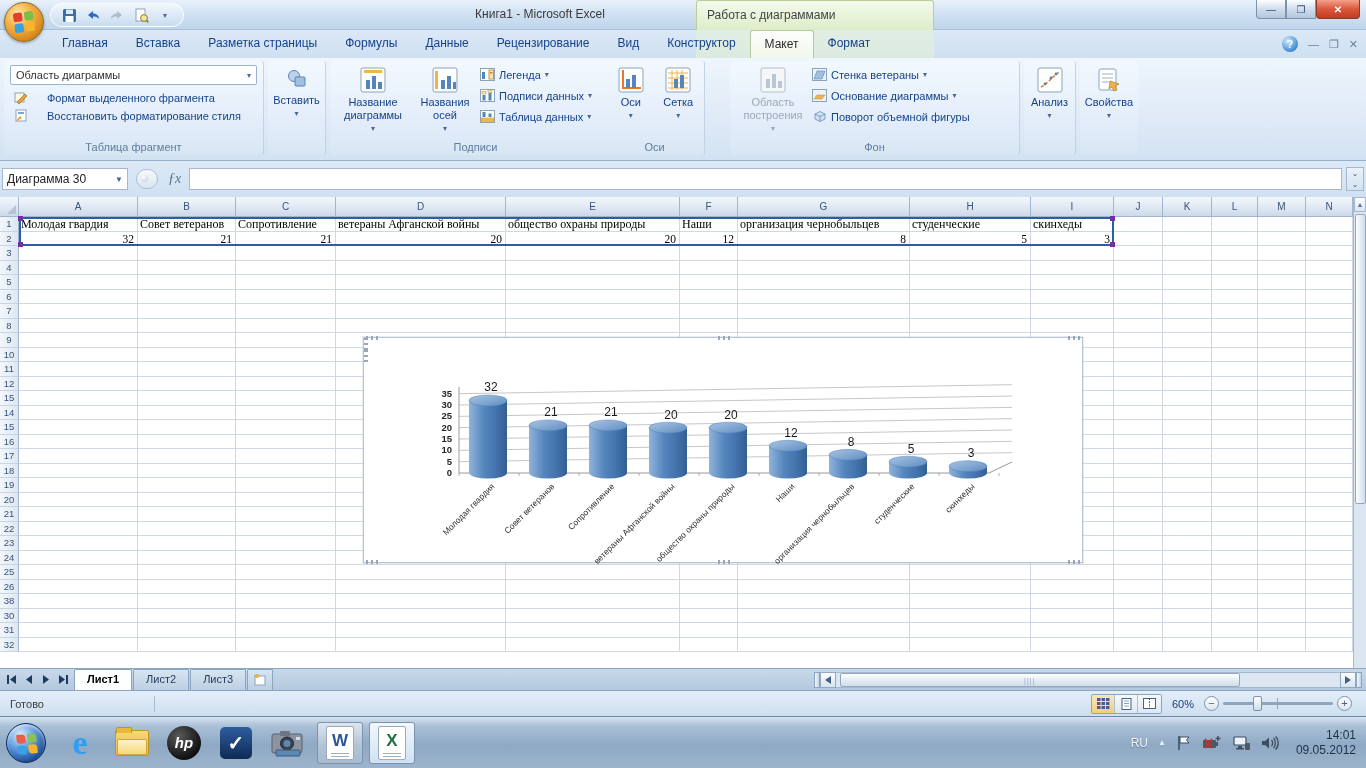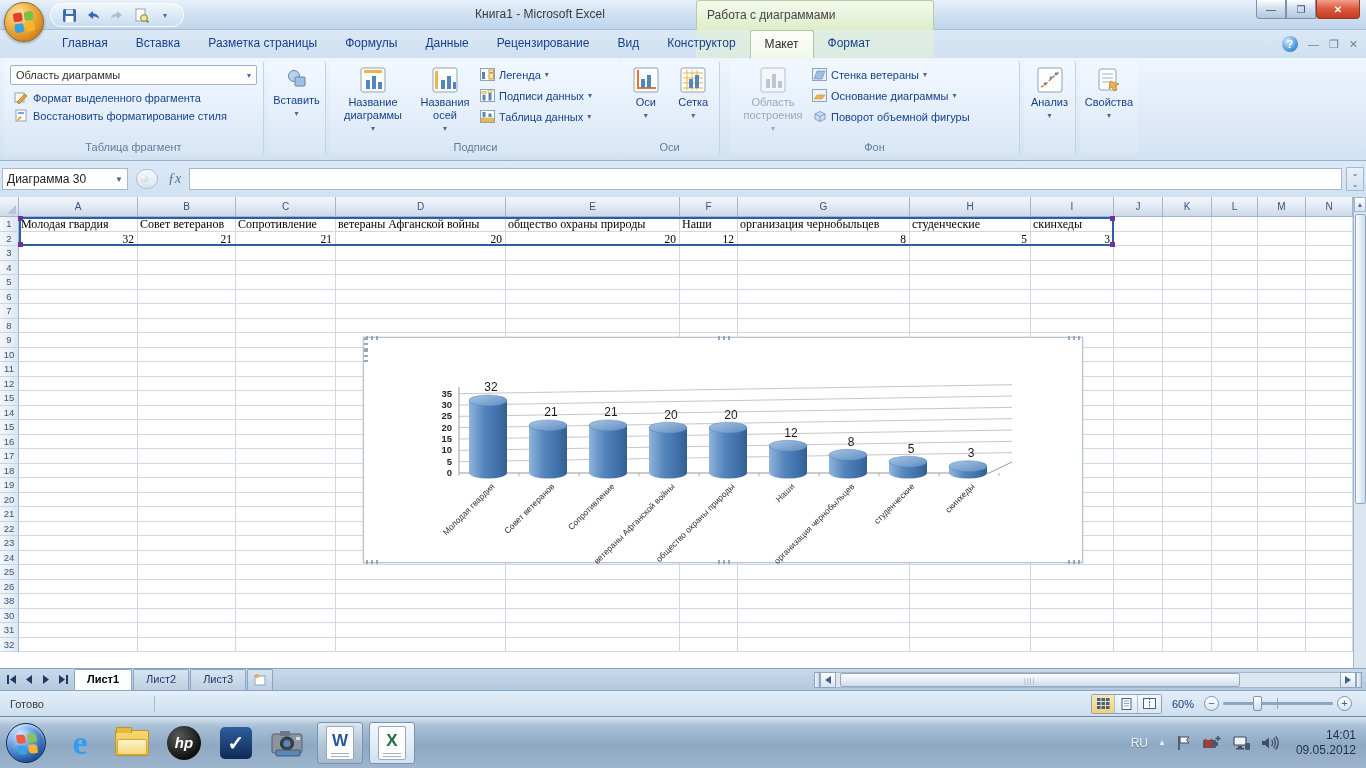--- a/index.html
+++ b/index.html
@@ -48,21 +48,21 @@
   .help-circ { width:16px; height:16px; border-radius:50%; background:radial-gradient(circle at 35% 30%,#cfe7fb,#3f8ed6 70%,#1f5fa8);
     color:#fff; font-size:11px; font-weight:bold; text-align:center; line-height:16px; }
 
   
   .ribbon { position:absolute; left:0; top:58px; width:1366px; height:103px;
     background:linear-gradient(#eef5fd,#dfeaf7 60%,#d2e2f2); border-bottom:1px solid #96b0cb; }
   .rgroup { position:absolute; top:3px; height:94px; border-right:1px solid #c2d3e5;
     background:linear-gradient(#f2f8fe,#e4eefa 60%,#d8e6f4); border-radius:3px; }
   .rgroup .glabel { position:absolute; left:0; bottom:2px; width:100%; text-align:center;
     color:#5f7d9e; font-size:11px; }
-  .linkbtn { display:flex; align-items:center; gap:5px; padding:2px 4px; font-size:11px; color:#15428b; white-space:nowrap;text-align:center; }
+  .linkbtn { display:flex; align-items:center; gap:19px; padding:2px 4px; font-size:11px; color:#15428b; white-space:nowrap;text-align:center; }
   .bigbtn { display:flex; flex-direction:column; align-items:center; justify-content:flex-start;
     text-align:center; font-size:11px; color:#15428b; line-height:13px; padding-top:4px; }
   .bigbtn .bicon { margin-bottom:3px; }
   .arrow { font-size:8px; color:#4a689a; }
   .smallbtn { display:flex; align-items:center; gap:4px; font-size:11px; color:#15428b; padding:1px 2px; white-space:nowrap; }
   .disabled { color:#9aa8b8 !important; }
   .combo { display:flex; justify-content:space-between; align-items:center;
     background:#fff; border:1px solid #9cb2cc; border-radius:2px; height:20px; padding:0 5px; font-size:11px; color:#333; }
 
   
@@ -370,21 +370,21 @@
                 <line x1="1" y1="10" x2="14" y2="10" stroke="#c79a3f" stroke-width=".6"></line>
               </svg>
             <span>Таблица данных</span>
             <span class="arrow">▾</span>
           </div>
         </div>
       </div>
       <div class="glabel">Подписи</div>
     </div>
 
-    <div class="rgroup" style="left:620px; width:100px;">
+    <div class="rgroup" style="left:605px; width:100px;">
       <div style="display:flex; padding:2px 6px 0 6px; gap:8px;">
         <div class="bigbtn" style="width:40px;">
           <span class="bicon">
             <svg width="26" height="26" viewBox="0 0 26 26">
                 <rect x="1" y="1" width="24" height="24" rx="2" fill="#fdfefe" stroke="#8fa3b8"></rect>
                 <path d="M5 3 L5 21 L23 21" stroke="#e8762c" stroke-width="2" fill="none"></path>
                 <rect x="8" y="12" width="4" height="9" fill="#5585bd"></rect>
                 <rect x="14" y="8" width="4" height="13" fill="#5585bd"></rect>
               </svg>
           </span>

